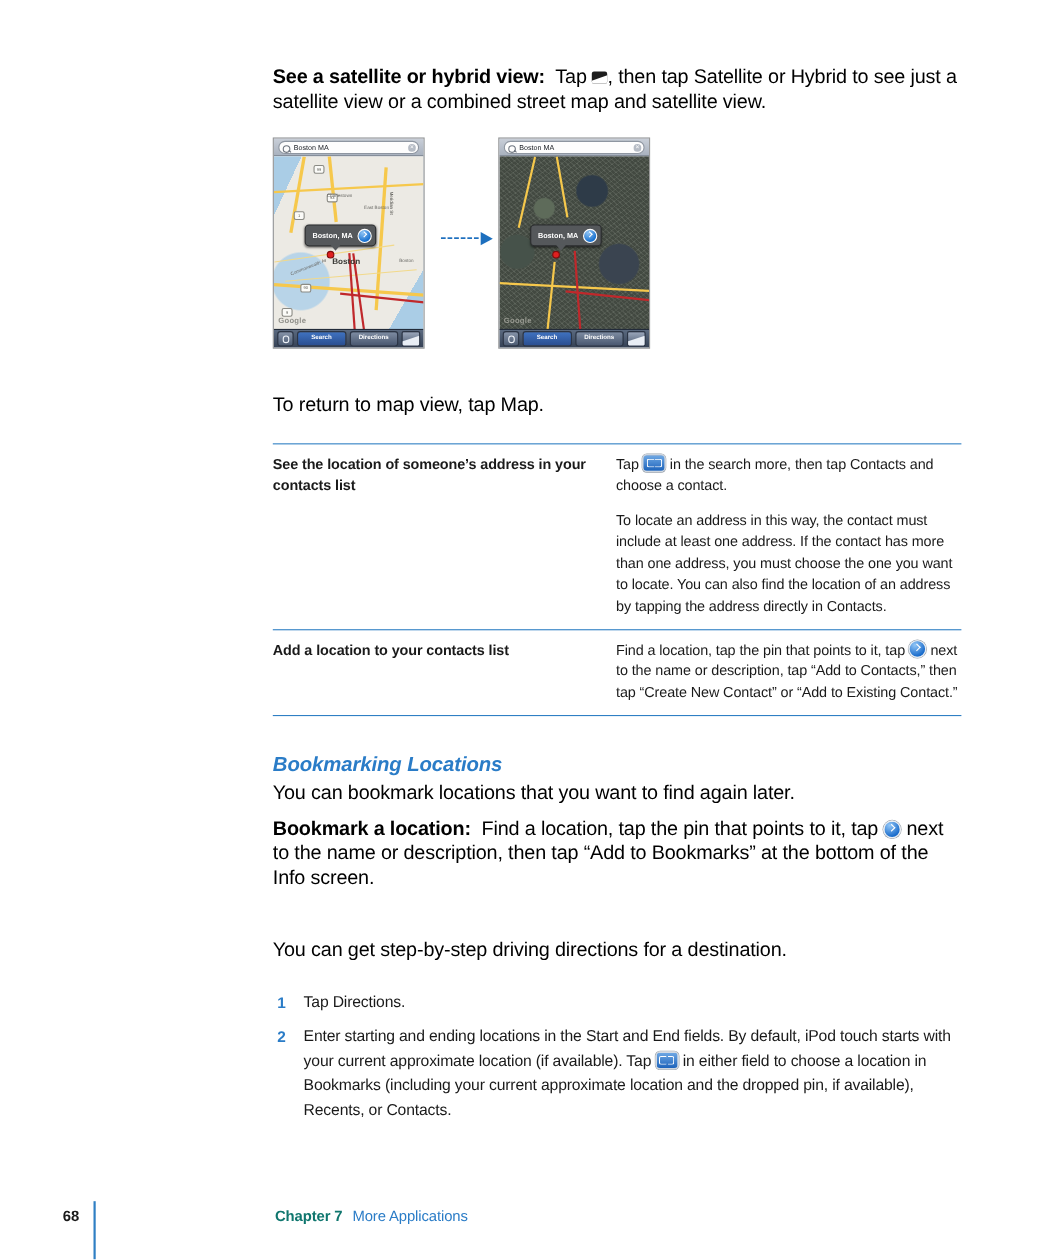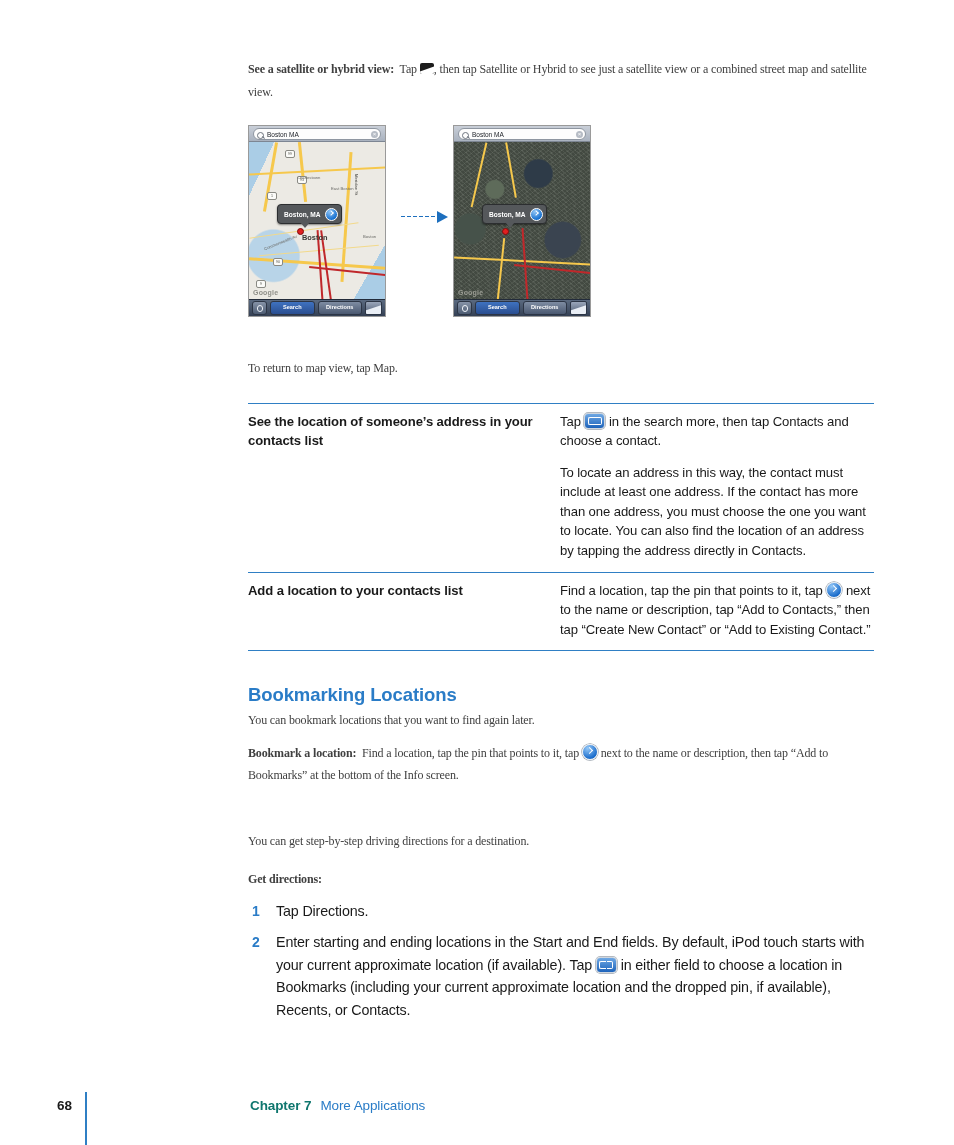--- a/index.html
+++ b/index.html
@@ -25,40 +25,40 @@
   }
 
   
   .content {
     position: absolute;
     left: 248px;
     top: 58px;
     width: 626px;
   }
   p, .para {
-    font-size: 12px;
+    font-size: 18px;
     line-height: 22.5px;
     margin: 0 0 0 0;
-    color: #404040;
+    color: #000000;
     letter-spacing: -0.15px;
-    font-family: Liberation Serif, serif;
   }
   .lead { font-weight: bold; }
 
   .gap-10 { height: 10px; }
   .gap-16 { height: 16px; }
   .gap-20 { height: 20px; }
 
   
   h2.section {
     color: #2a7cc7;
     font-size: 18.5px;
     font-weight: bold;
     margin: 0 0 3px 0;
     letter-spacing: -0.1px;
+    font-style: italic;
   }
 
   
   .devices {
     position: relative;
     margin-top: 22px;
     height: 196px;
   }
   .device {
     position: absolute;
@@ -585,21 +585,20 @@
     <p class="para"><span class="lead">Bookmark a location:</span>&nbsp;
       <span>Find a location, tap the pin that points to it, tap</span>
       <span class="ico ico-disclosure"></span>
       <span>next to the name or description, then tap “Add to Bookmarks” at the bottom of the Info screen.</span></p>
     <div class="gap-10"></div>
 
     <div class="gap-20"></div>
     <div style="height:13px;"></div>
     <p class="para">You can get step-by-step driving directions for a destination.</p>
     <div class="gap-16"></div>
-    <p class="para lead">Get directions:</p>
     <ol class="steps">
       <li>
         <span class="num">1</span><span>Tap Directions.</span>
       </li>
       <li>
         <span class="num">2</span><span>Enter starting and ending locations in the Start and End fields. By default, iPod touch starts with your current approximate location (if available). Tap</span>
         <span class="ico ico-bookmarks"></span>
         <span>in either field to choose a location in Bookmarks (including your current approximate location and the dropped pin, if available), Recents, or Contacts.</span>
       </li>
     </ol>

